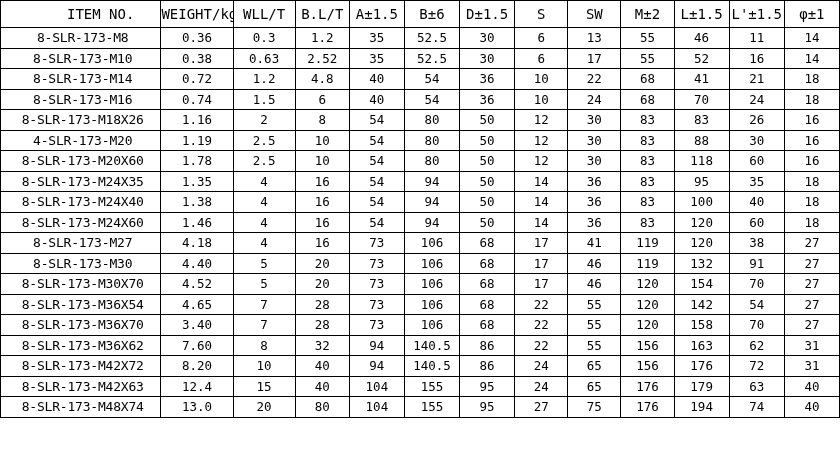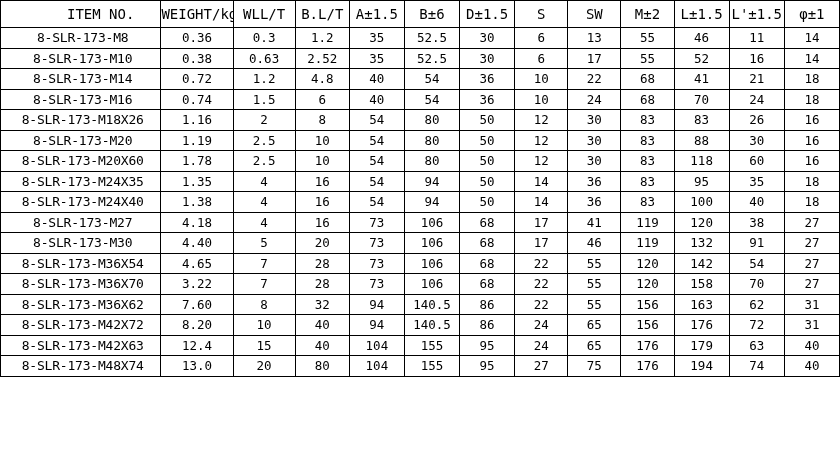--- a/index.html
+++ b/index.html
@@ -169,21 +169,21 @@
         <td>80</td>
         <td>50</td>
         <td>12</td>
         <td>30</td>
         <td>83</td>
         <td>83</td>
         <td>26</td>
         <td>16</td>
       </tr>
       <tr>
-        <td class="item-cell">8-SLR-173-M20</td>
+        <td class="item-cell">4-SLR-173-M20</td>
         <td>1.19</td>
         <td>2.5</td>
         <td>10</td>
         <td>54</td>
         <td>80</td>
         <td>50</td>
         <td>12</td>
         <td>30</td>
         <td>83</td>
         <td>88</td>
@@ -226,20 +226,35 @@
         <td>4</td>
         <td>16</td>
         <td>54</td>
         <td>94</td>
         <td>50</td>
         <td>14</td>
         <td>36</td>
         <td>83</td>
         <td>100</td>
         <td>40</td>
+        <td>18</td>
+      </tr>
+      <tr>
+        <td class="item-cell">8-SLR-173-M24X60</td>
+        <td>1.46</td>
+        <td>4</td>
+        <td>16</td>
+        <td>54</td>
+        <td>94</td>
+        <td>50</td>
+        <td>14</td>
+        <td>36</td>
+        <td>83</td>
+        <td>120</td>
+        <td>60</td>
         <td>18</td>
       </tr>
       <tr>
         <td class="item-cell">8-SLR-173-M27</td>
         <td>4.18</td>
         <td>4</td>
         <td>16</td>
         <td>73</td>
         <td>106</td>
         <td>68</td>
@@ -259,37 +274,52 @@
         <td>106</td>
         <td>68</td>
         <td>17</td>
         <td>46</td>
         <td>119</td>
         <td>132</td>
         <td>91</td>
         <td>27</td>
       </tr>
       <tr>
+        <td class="item-cell">8-SLR-173-M30X70</td>
+        <td>4.52</td>
+        <td>5</td>
+        <td>20</td>
+        <td>73</td>
+        <td>106</td>
+        <td>68</td>
+        <td>17</td>
+        <td>46</td>
+        <td>120</td>
+        <td>154</td>
+        <td>70</td>
+        <td>27</td>
+      </tr>
+      <tr>
         <td class="item-cell">8-SLR-173-M36X54</td>
         <td>4.65</td>
         <td>7</td>
         <td>28</td>
         <td>73</td>
         <td>106</td>
         <td>68</td>
         <td>22</td>
         <td>55</td>
         <td>120</td>
         <td>142</td>
         <td>54</td>
         <td>27</td>
       </tr>
       <tr>
         <td class="item-cell">8-SLR-173-M36X70</td>
-        <td>3.22</td>
+        <td>3.40</td>
         <td>7</td>
         <td>28</td>
         <td>73</td>
         <td>106</td>
         <td>68</td>
         <td>22</td>
         <td>55</td>
         <td>120</td>
         <td>158</td>
         <td>70</td>

